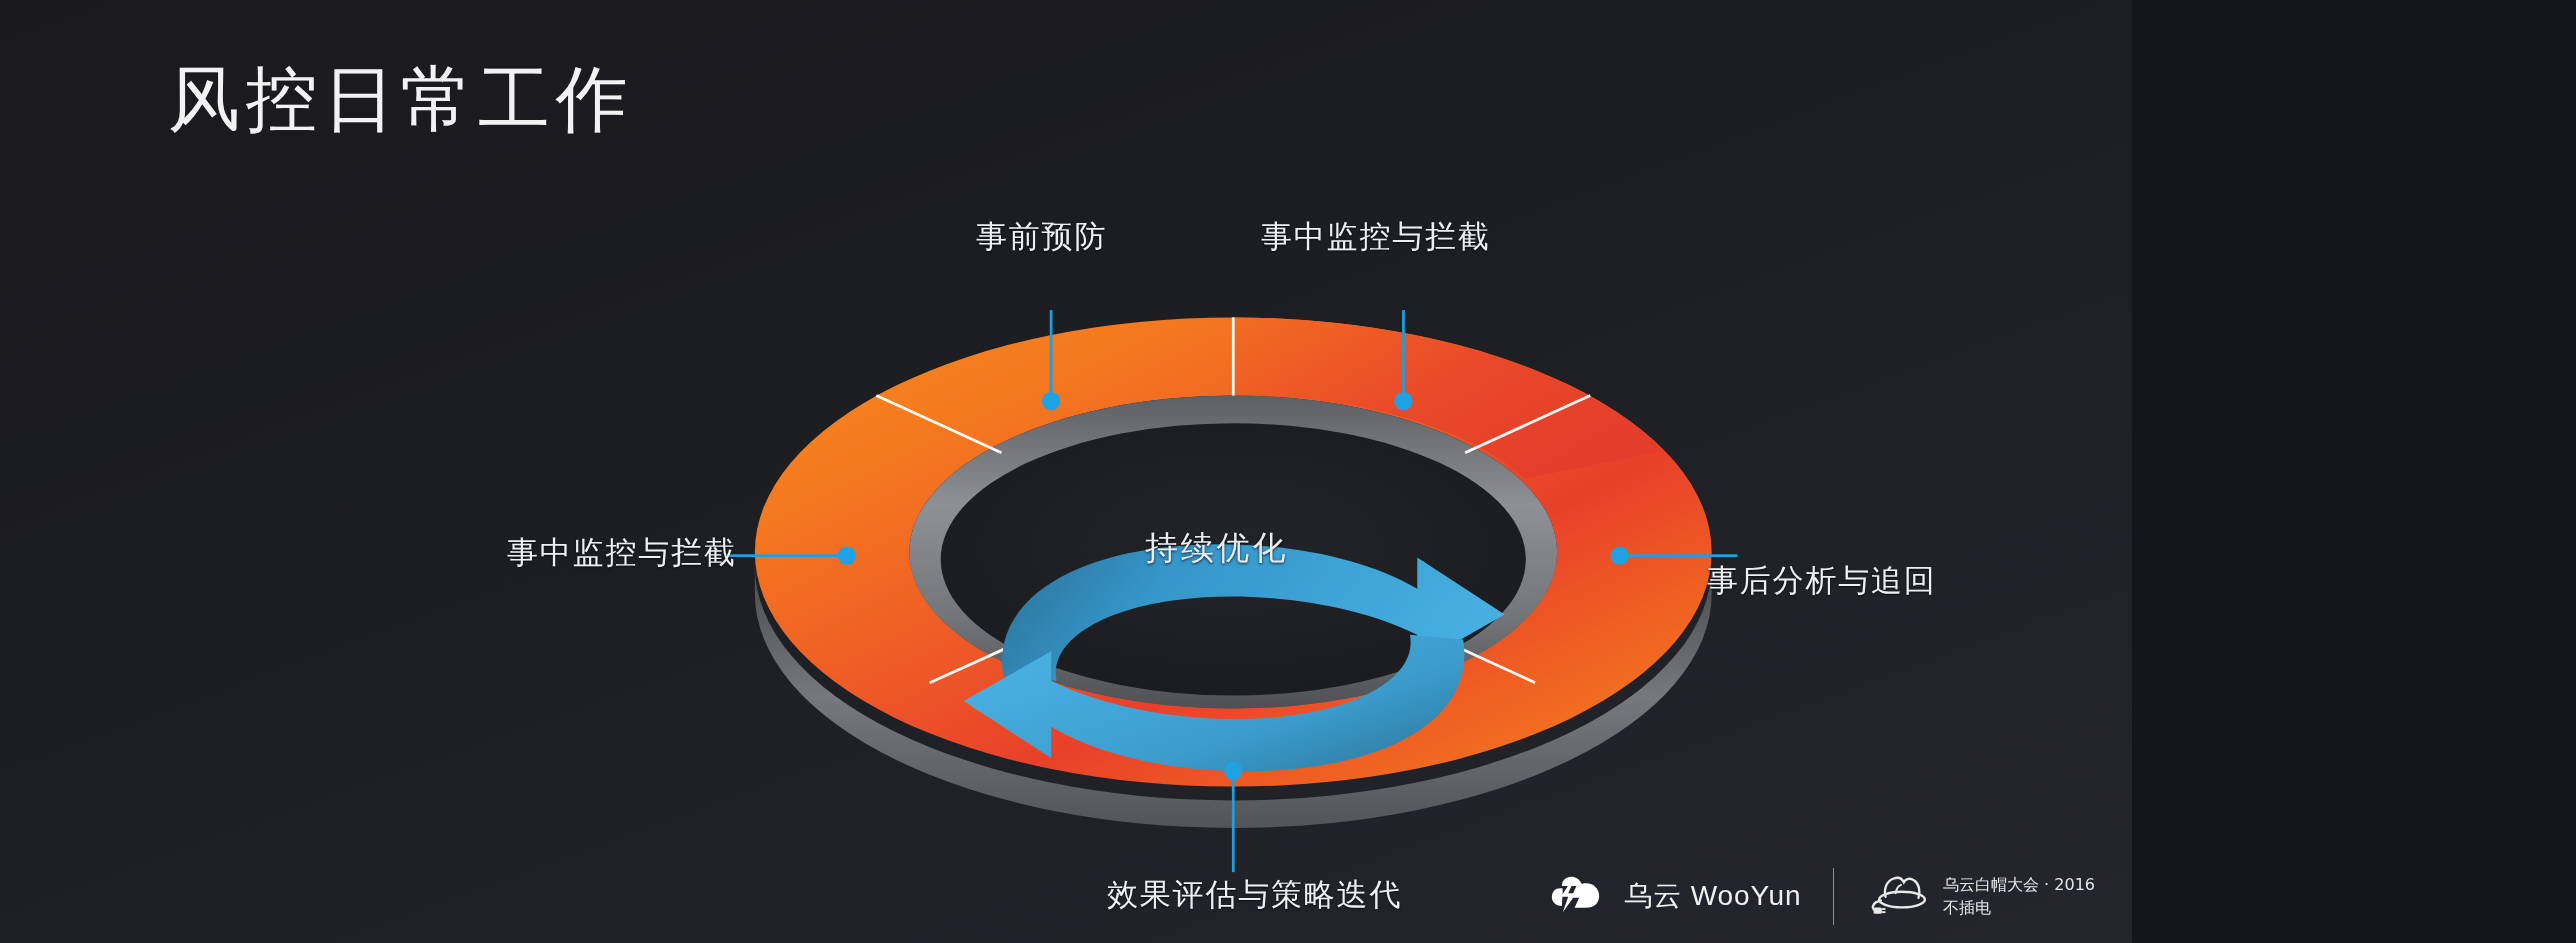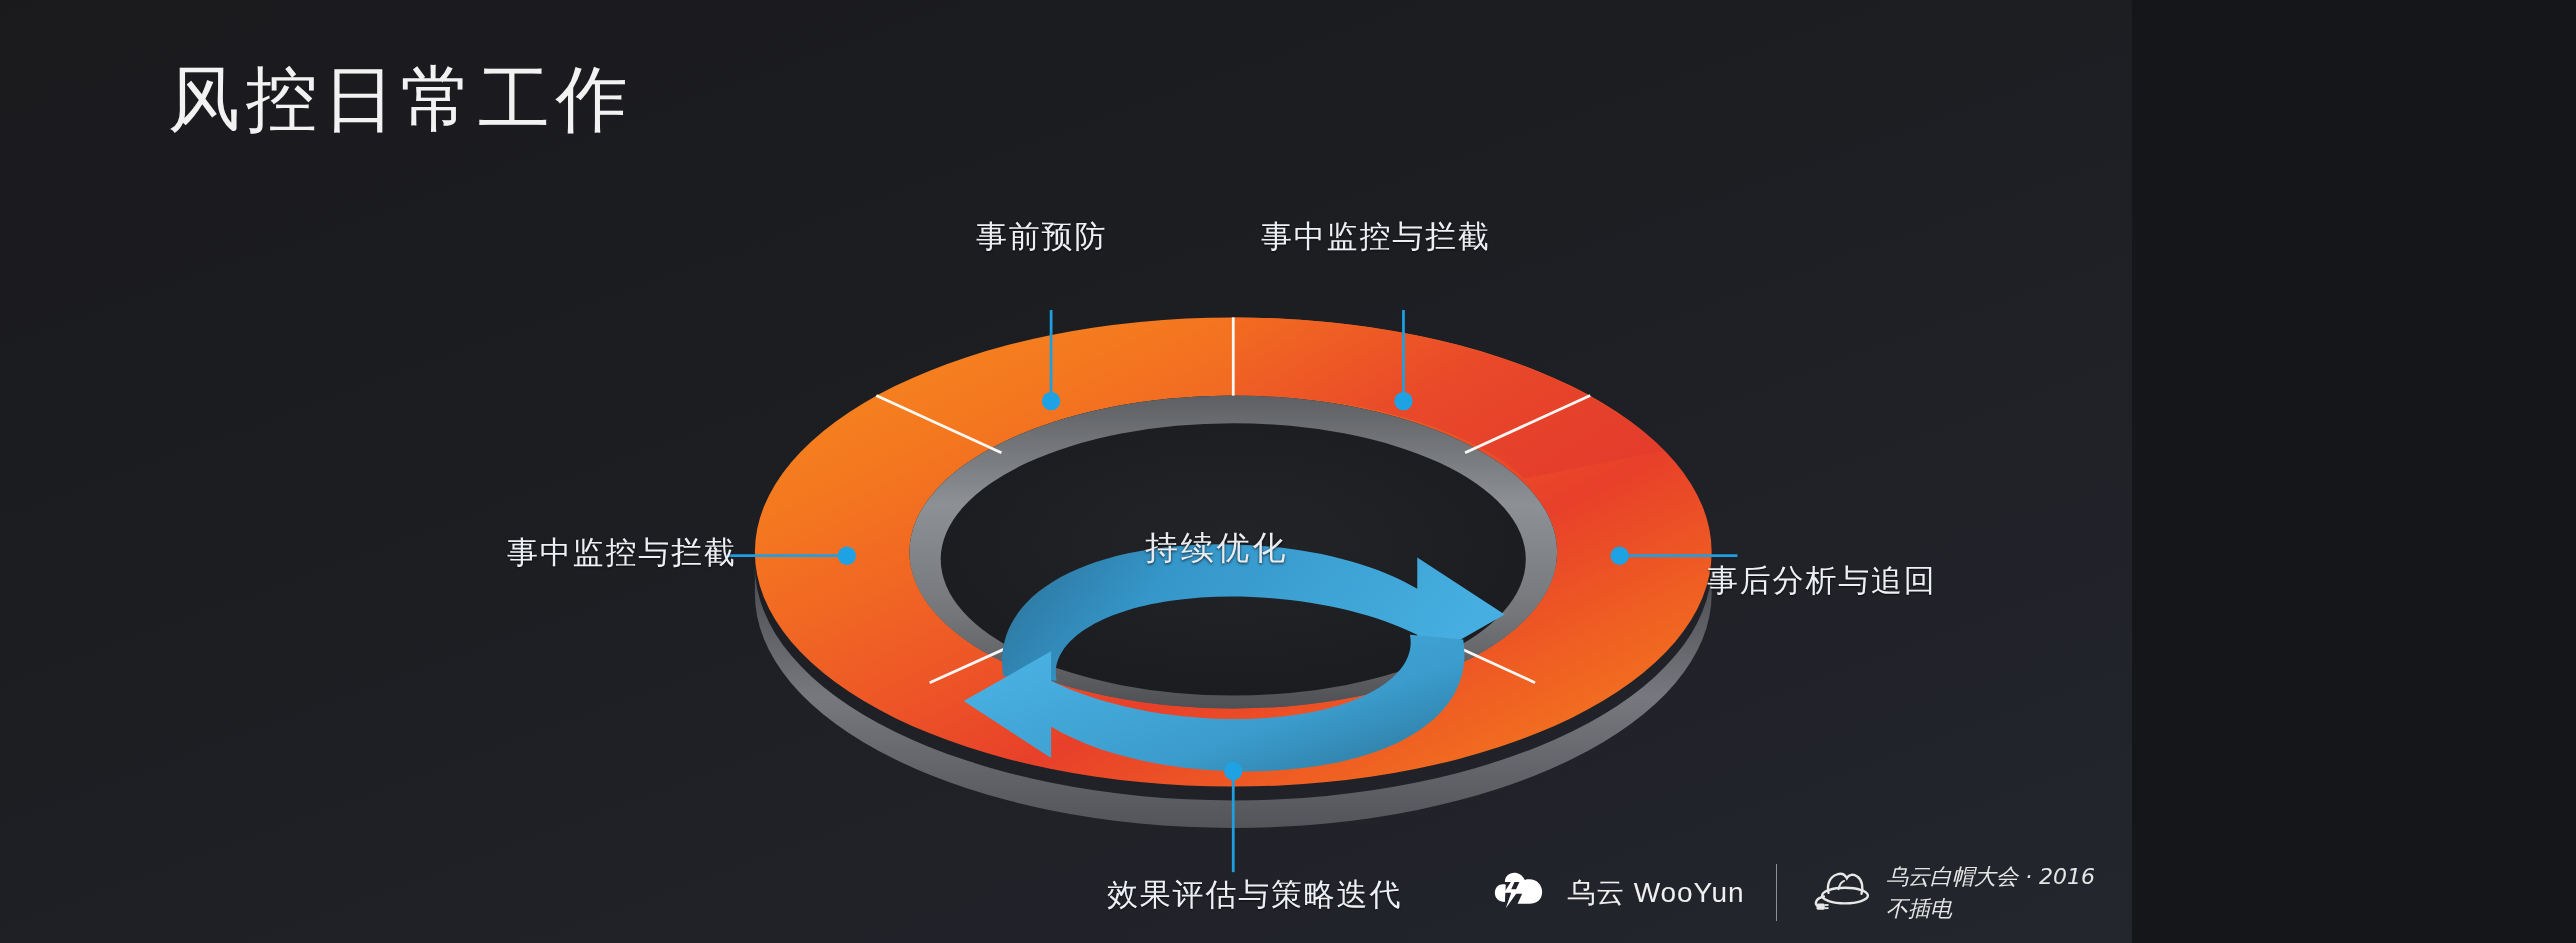--- a/index.html
+++ b/index.html
@@ -88,25 +88,24 @@
     width:1.8px; height:57px;
     background:#8d8f95;
   }
   .brand-secondary {
     display:flex;
     align-items:center;
     gap:14.7px;
   }
   .brand-secondary .conf-text {
     font-family:"DejaVu Sans", sans-serif;
-    font-size:22px;
+    font-size:16px;
     line-height:1.45;
     color:#e6e6e6;
     white-space:nowrap;
-    font-style:italic;
   }
   .brand-secondary .conf-text .line2 { display:block; }
 </style>
 </head>
 <body>
 
 <div id="slide">
 
   <div id="slide-title">风控日常工作</div>
 

